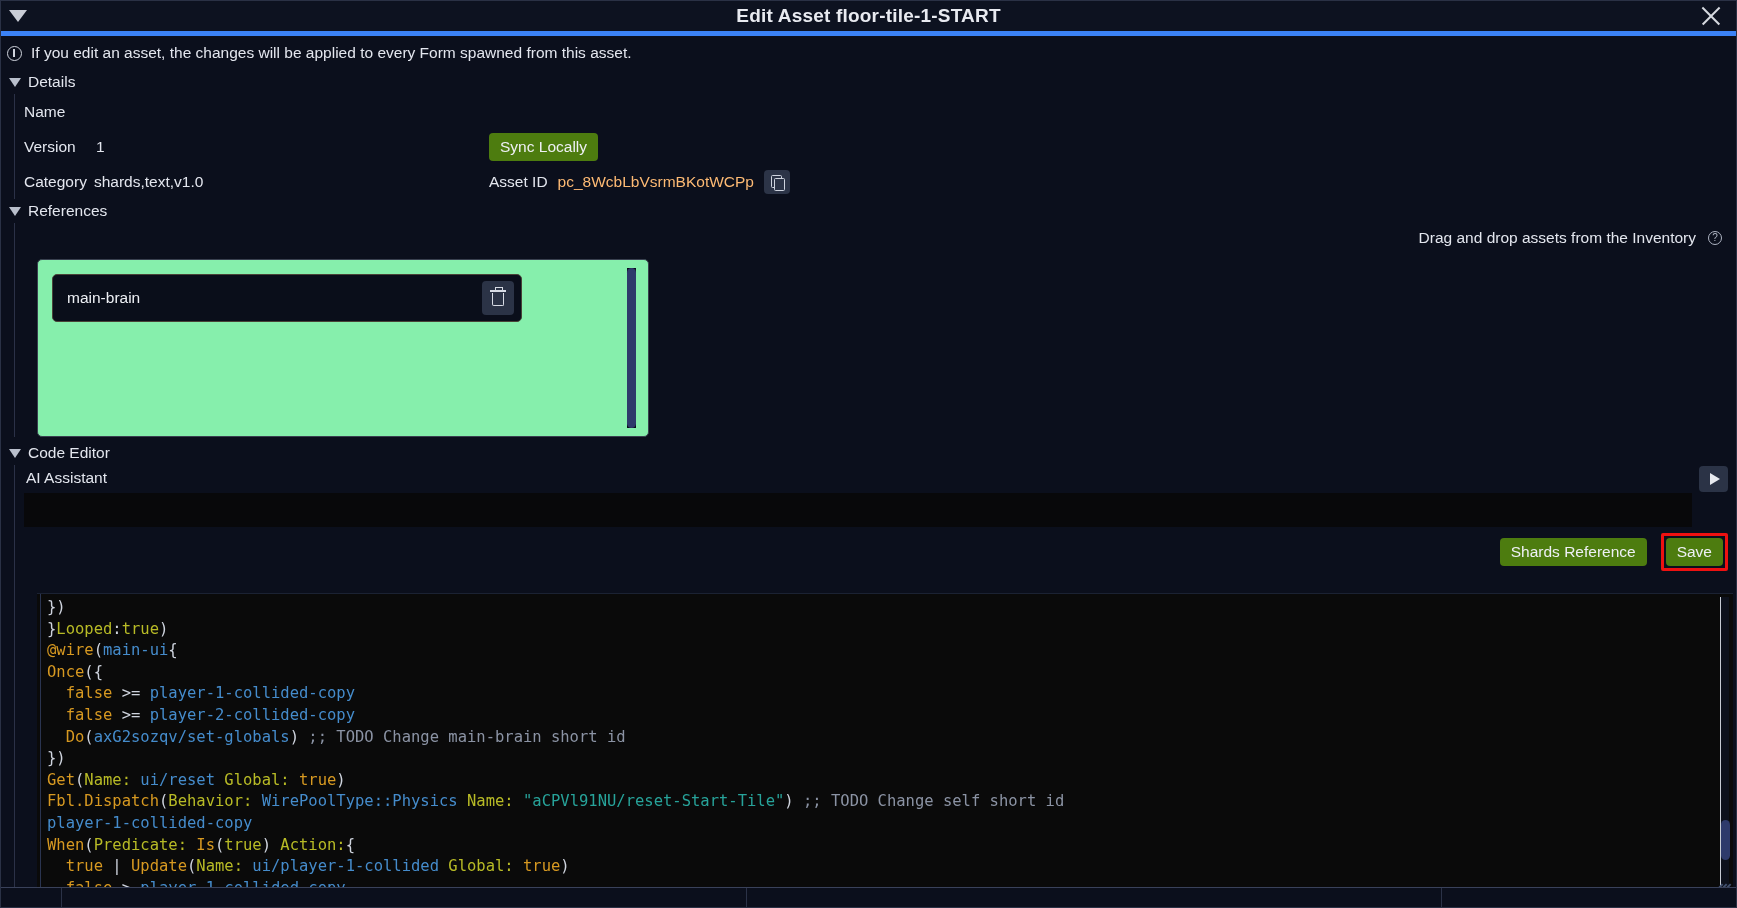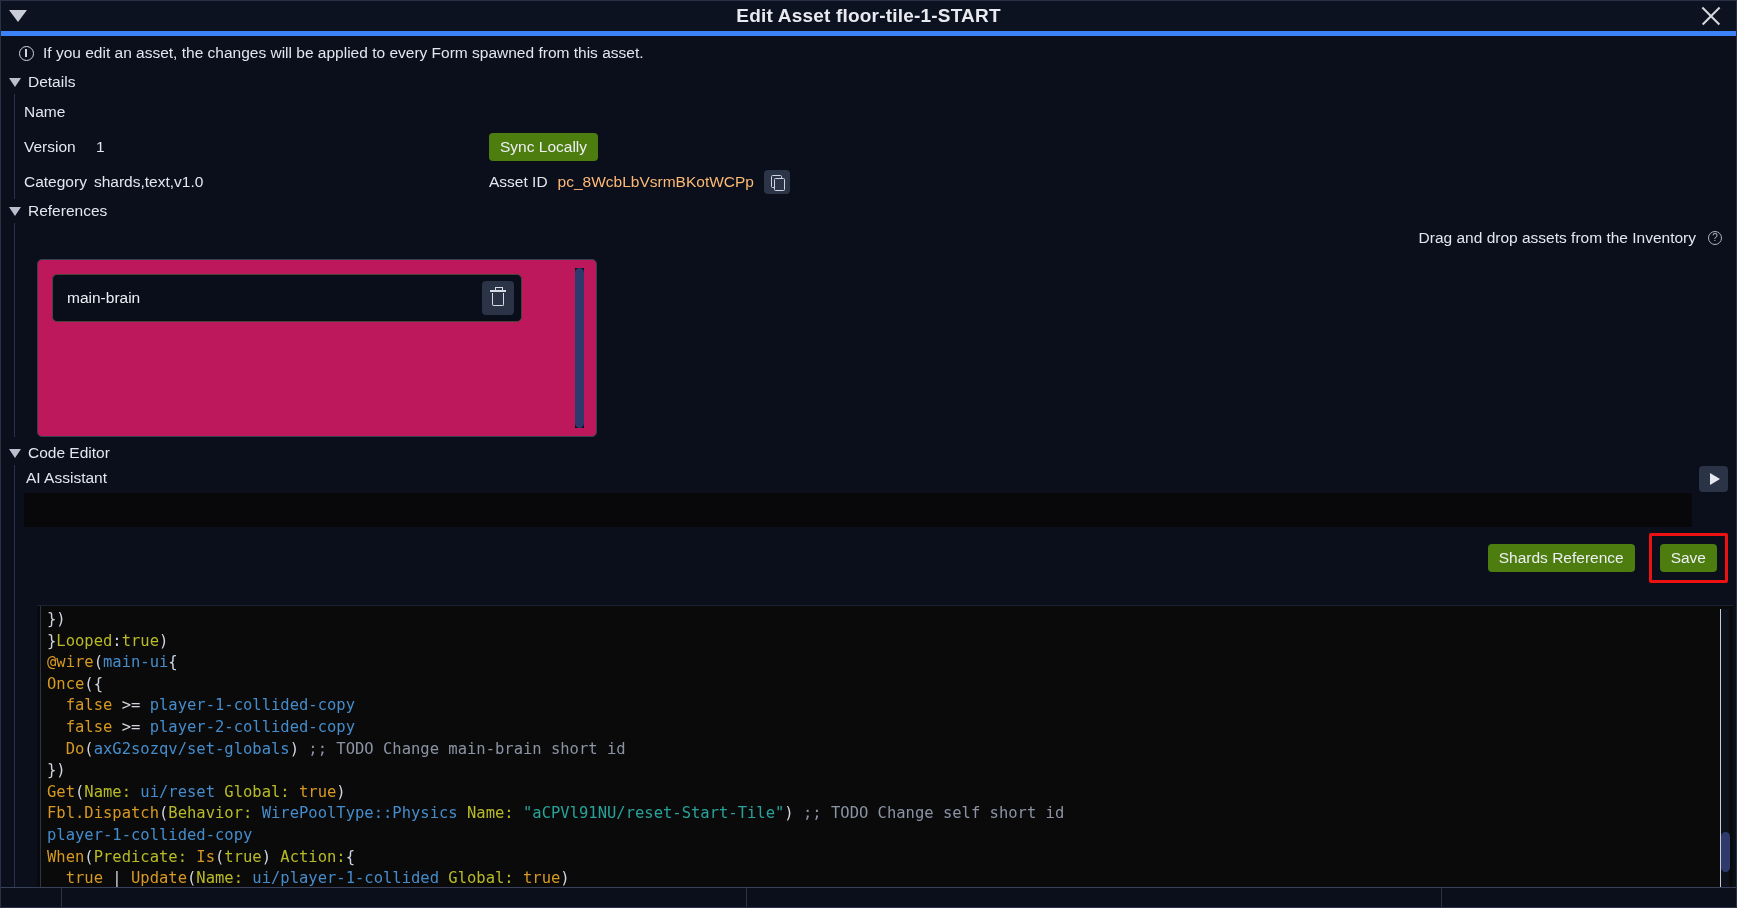--- a/index.html
+++ b/index.html
@@ -57,21 +57,21 @@
     width: 24px; height: 1.6px;
     background: #d6d9e0;
   }
   .close-x::before { transform: rotate(45deg); }
   .close-x::after  { transform: rotate(-45deg); }
 
   
   .info-row {
     display: flex; align-items: center;
     gap: 9px;
-    padding: 8px 0 8px 16px;
+    padding: 8px 0 8px 4px;
     background: #0b0f1c;
   }
   .info-icon {
     width: 15px; height: 15px;
     border: 1.4px solid #cfd3dc;
     border-radius: 50%;
     position: relative; flex: 0 0 auto;
     margin-left: 2px;
   }
   .info-icon::after {
@@ -181,22 +181,22 @@
     width: 14px; height: 14px;
     border: 1.3px solid #aeb4c2;
     border-radius: 50%;
     color: #aeb4c2;
     font-size: 10px;
     line-height: 12px;
     text-align: center;
     cursor: pointer;
   }
   .ref-panel {
-    width: 560px; height: 178px;
-    background: #be185d;
+    width: 612px; height: 178px;
+    background: #86efac;
     border: 1px solid #39404f;
     border-radius: 5px;
     margin: 8px 0 0 13px;
     position: relative;
     padding: 14px;
   }
   .ref-item {
     width: 470px; height: 48px;
     background: #0a0e1a;
     border: 1px solid #4a4338;
@@ -274,21 +274,21 @@
 
   .toolbar-row {
     display: flex; justify-content: flex-end;
     align-items: center;
     gap: 14px;
     padding: 6px 8px 4px 0;
   }
   .save-wrap {
     border: 3px solid #ee1111;
     border-radius: 2px;
-    padding: 8px;
+    padding: 2px;
     display: inline-block;
   }
 
   .code-area {
     position: relative;
     margin: 18px 0 0 13px;
     width: 1696px;
     height: 295px;
     background: #0a0a0a;
     border-top: 1px solid #1b2233;

